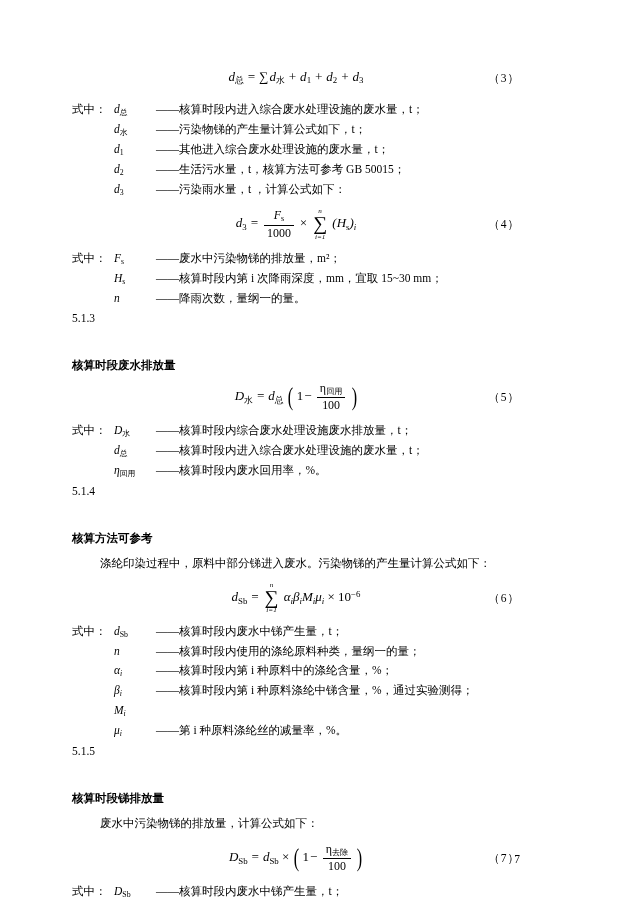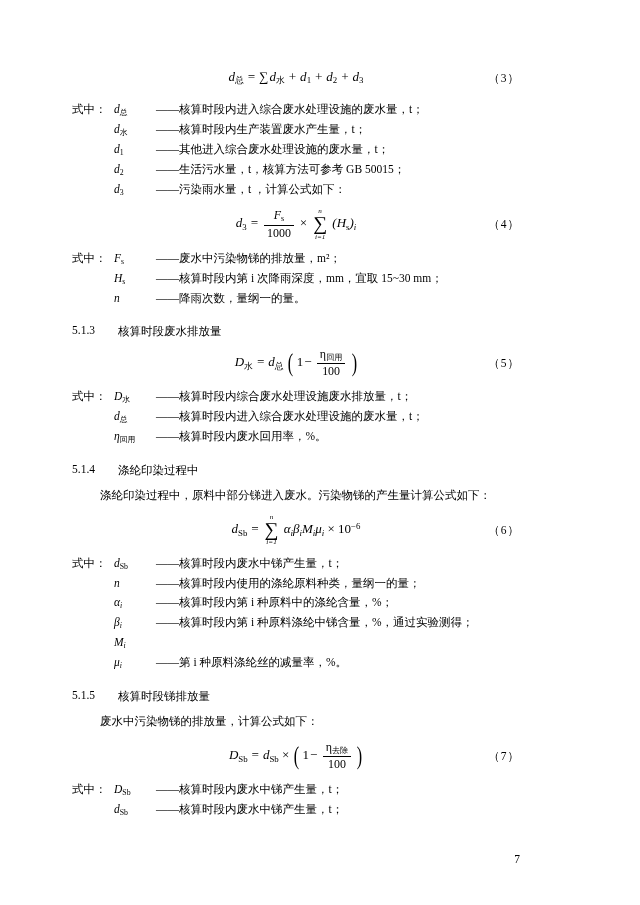--- a/index.html
+++ b/index.html
@@ -139,30 +139,31 @@
   }
   .defrow .desc {
     flex: 1 1 auto;
     padding-left: 2px;
   }
 
   
   .heading {
     font-size: 11.5px;
     font-weight: bold;
-    margin: 16px 0 8px 0;
+    margin: 4px 0 8px 0;
     display: flex;
+    flex-direction: column;
   }
   .heading .num {
     width: 46px;
     flex: 0 0 46px;
     font-weight: normal;
   }
   .heading .txt {
-    font-weight: normal;
+    font-weight: bold;
   }
 
   .body-text {
     font-size: 11.5px;
     line-height: 1.7;
     margin: 6px 0 6px 28px;
   }
 
   .pagenum {
     position: absolute;
@@ -186,21 +187,21 @@
 
     <div class="deflist">
       <div class="defrow">
         <span class="lead">式中：</span>
         <span class="sym">d<span class="sub">总</span></span>
         <span class="desc">——核算时段内进入综合废水处理设施的废水量，t；</span>
       </div>
       <div class="defrow">
         <span class="lead"></span>
         <span class="sym">d<span class="sub">水</span></span>
-        <span class="desc">——核算时段内生产装置废水产生量，t；</span>
+        <span class="desc">——污染物锑的产生量计算公式如下，t；</span>
       </div>
       <div class="defrow">
         <span class="lead"></span>
         <span class="sym">d<span class="sub">1</span></span>
         <span class="desc">——其他进入综合废水处理设施的废水量，t；</span>
       </div>
       <div class="defrow">
         <span class="lead"></span>
         <span class="sym">d<span class="sub">2</span></span>
         <span class="desc">——生活污水量，t，核算方法可参考 GB 50015；</span>
@@ -280,21 +281,21 @@
       </div>
       <div class="defrow">
         <span class="lead"></span>
         <span class="sym"><span class="rm">η</span><span class="sub">回用</span></span>
         <span class="desc">——核算时段内废水回用率，%。</span>
       </div>
     </div>
 
     <div class="heading">
       <span class="num">5.1.4</span>
-      <span class="txt">涤纶印染过程中</span>
+      <span class="txt">核算方法可参考</span>
     </div>
     <div class="body-text">涤纶印染过程中，原料中部分锑进入废水。污染物锑的产生量计算公式如下：</div>
 
     <div class="formula-row">
       <span class="formula">
         d<span class="sub">Sb</span> =
         <span class="sigma-wrap">
           <span class="top">n</span>
           <span class="sig">∑</span>
           <span class="bot">i=1</span>

